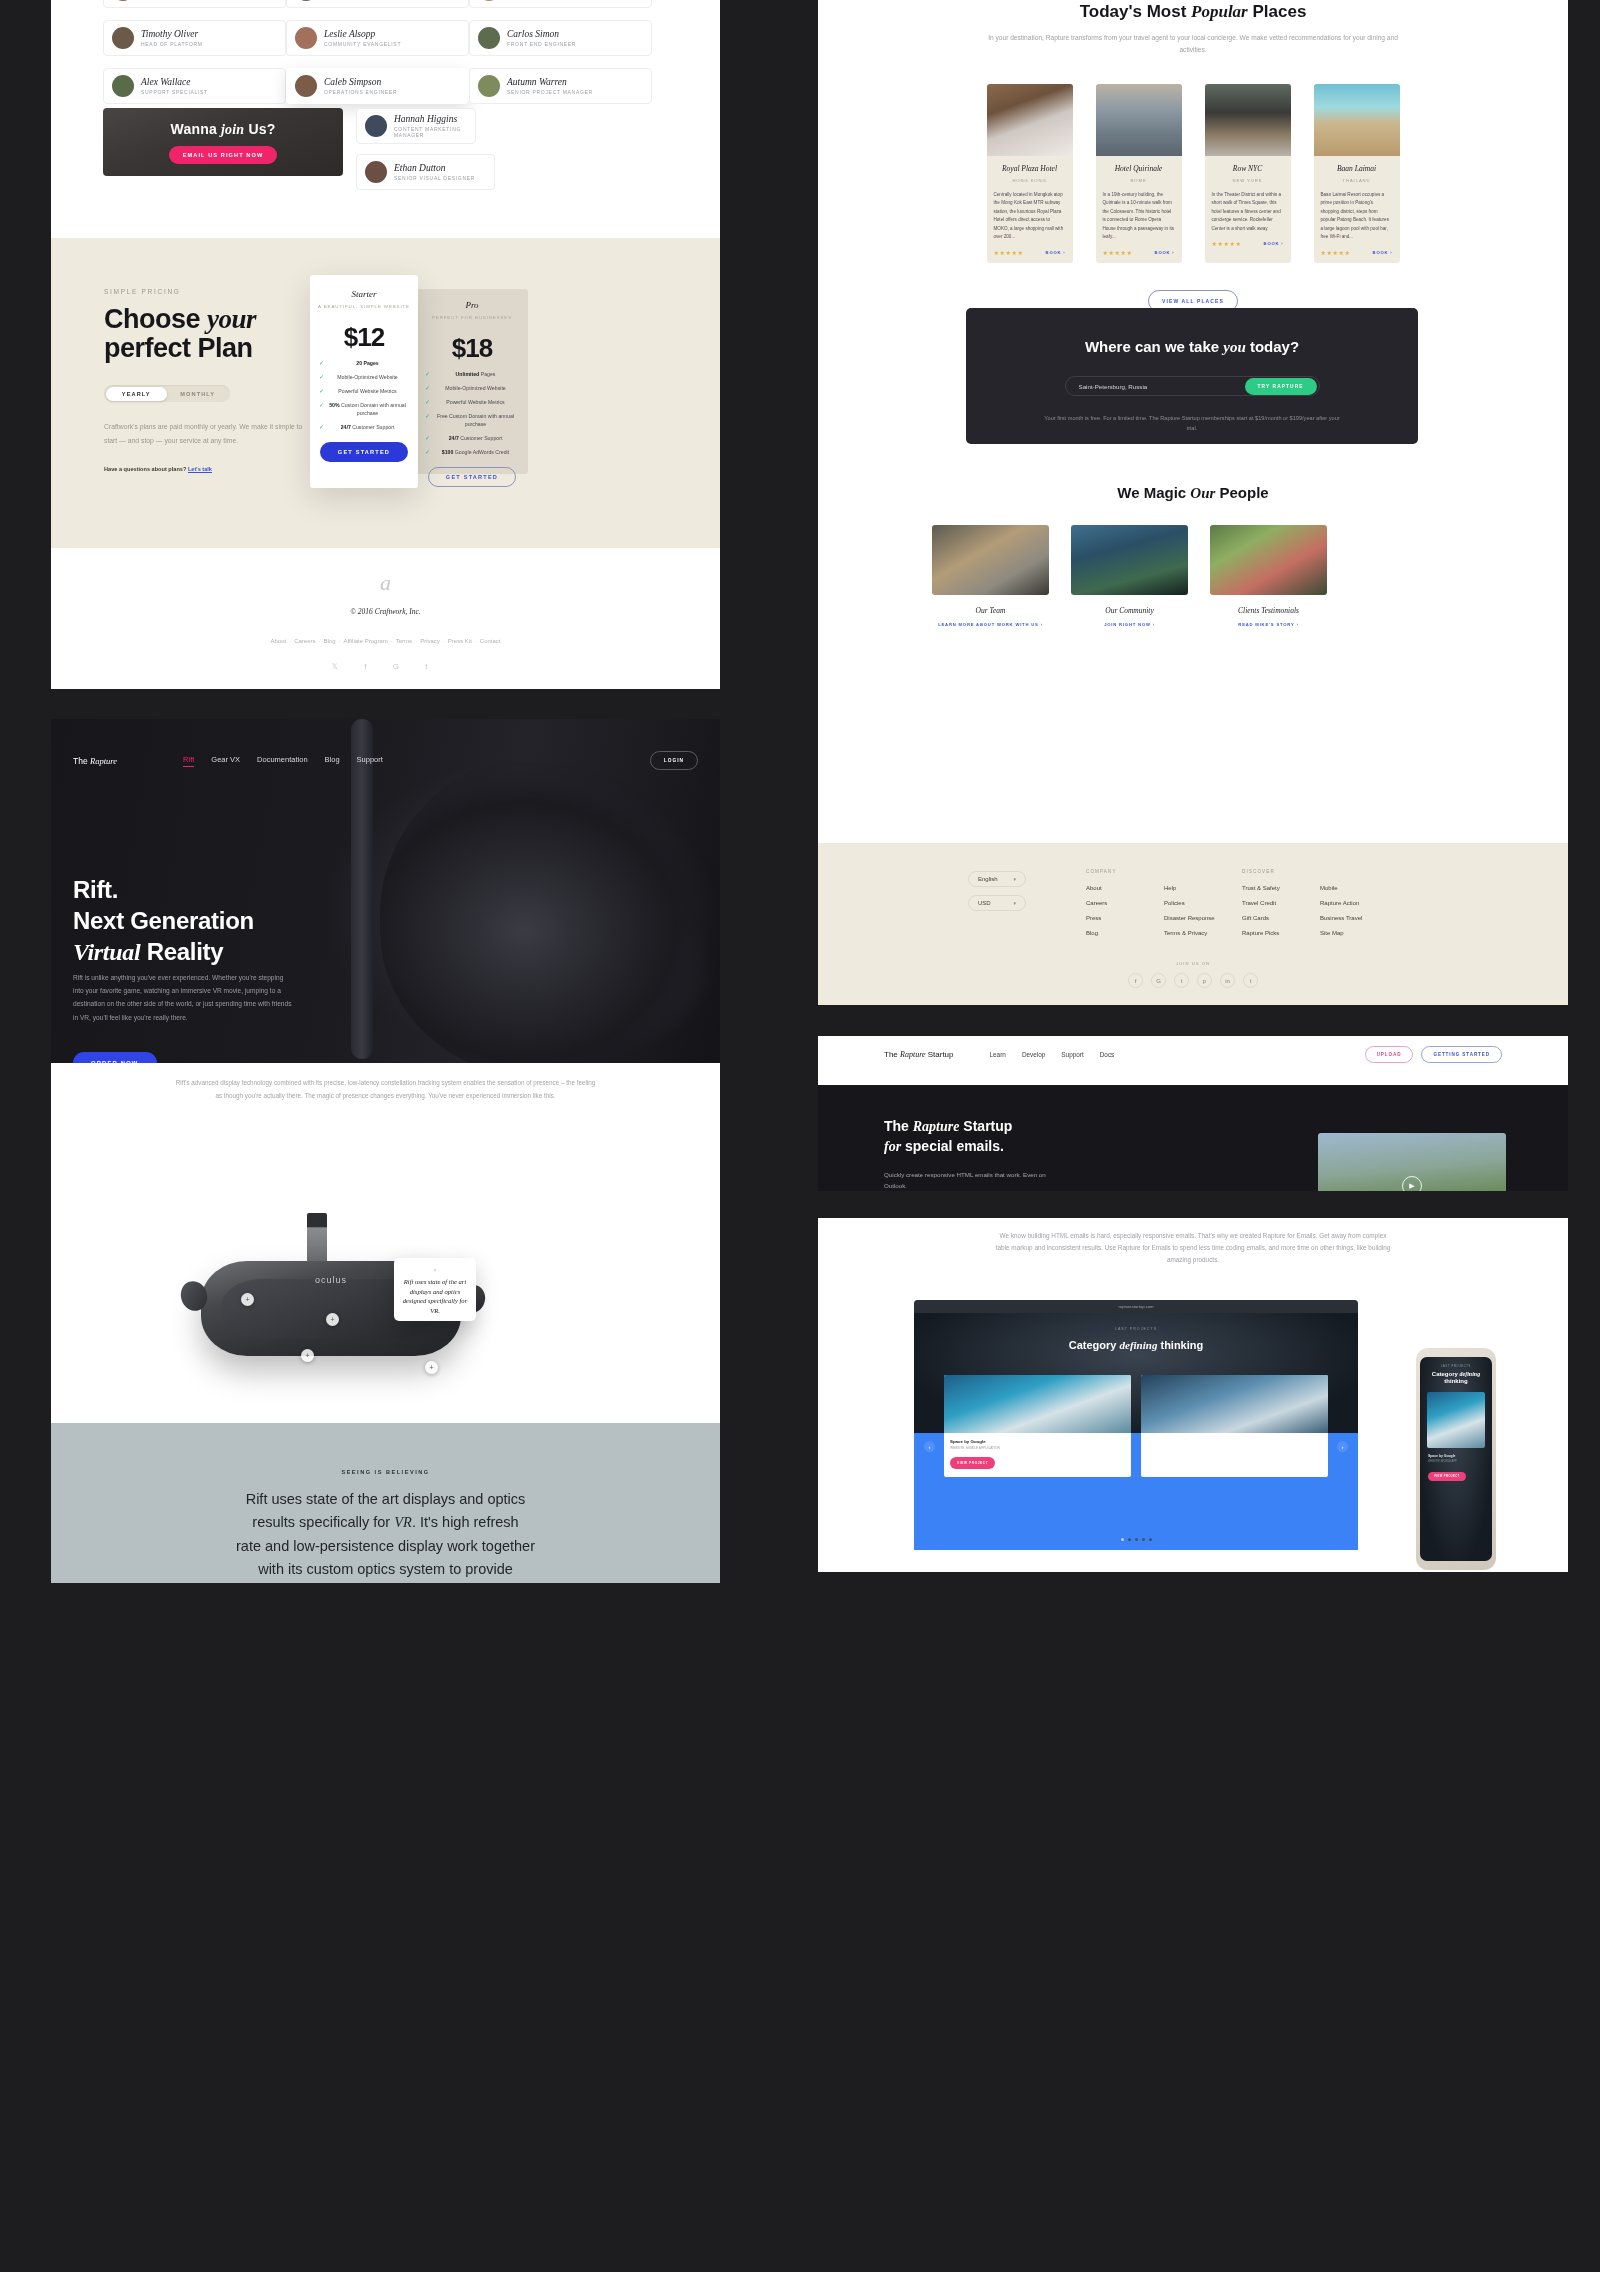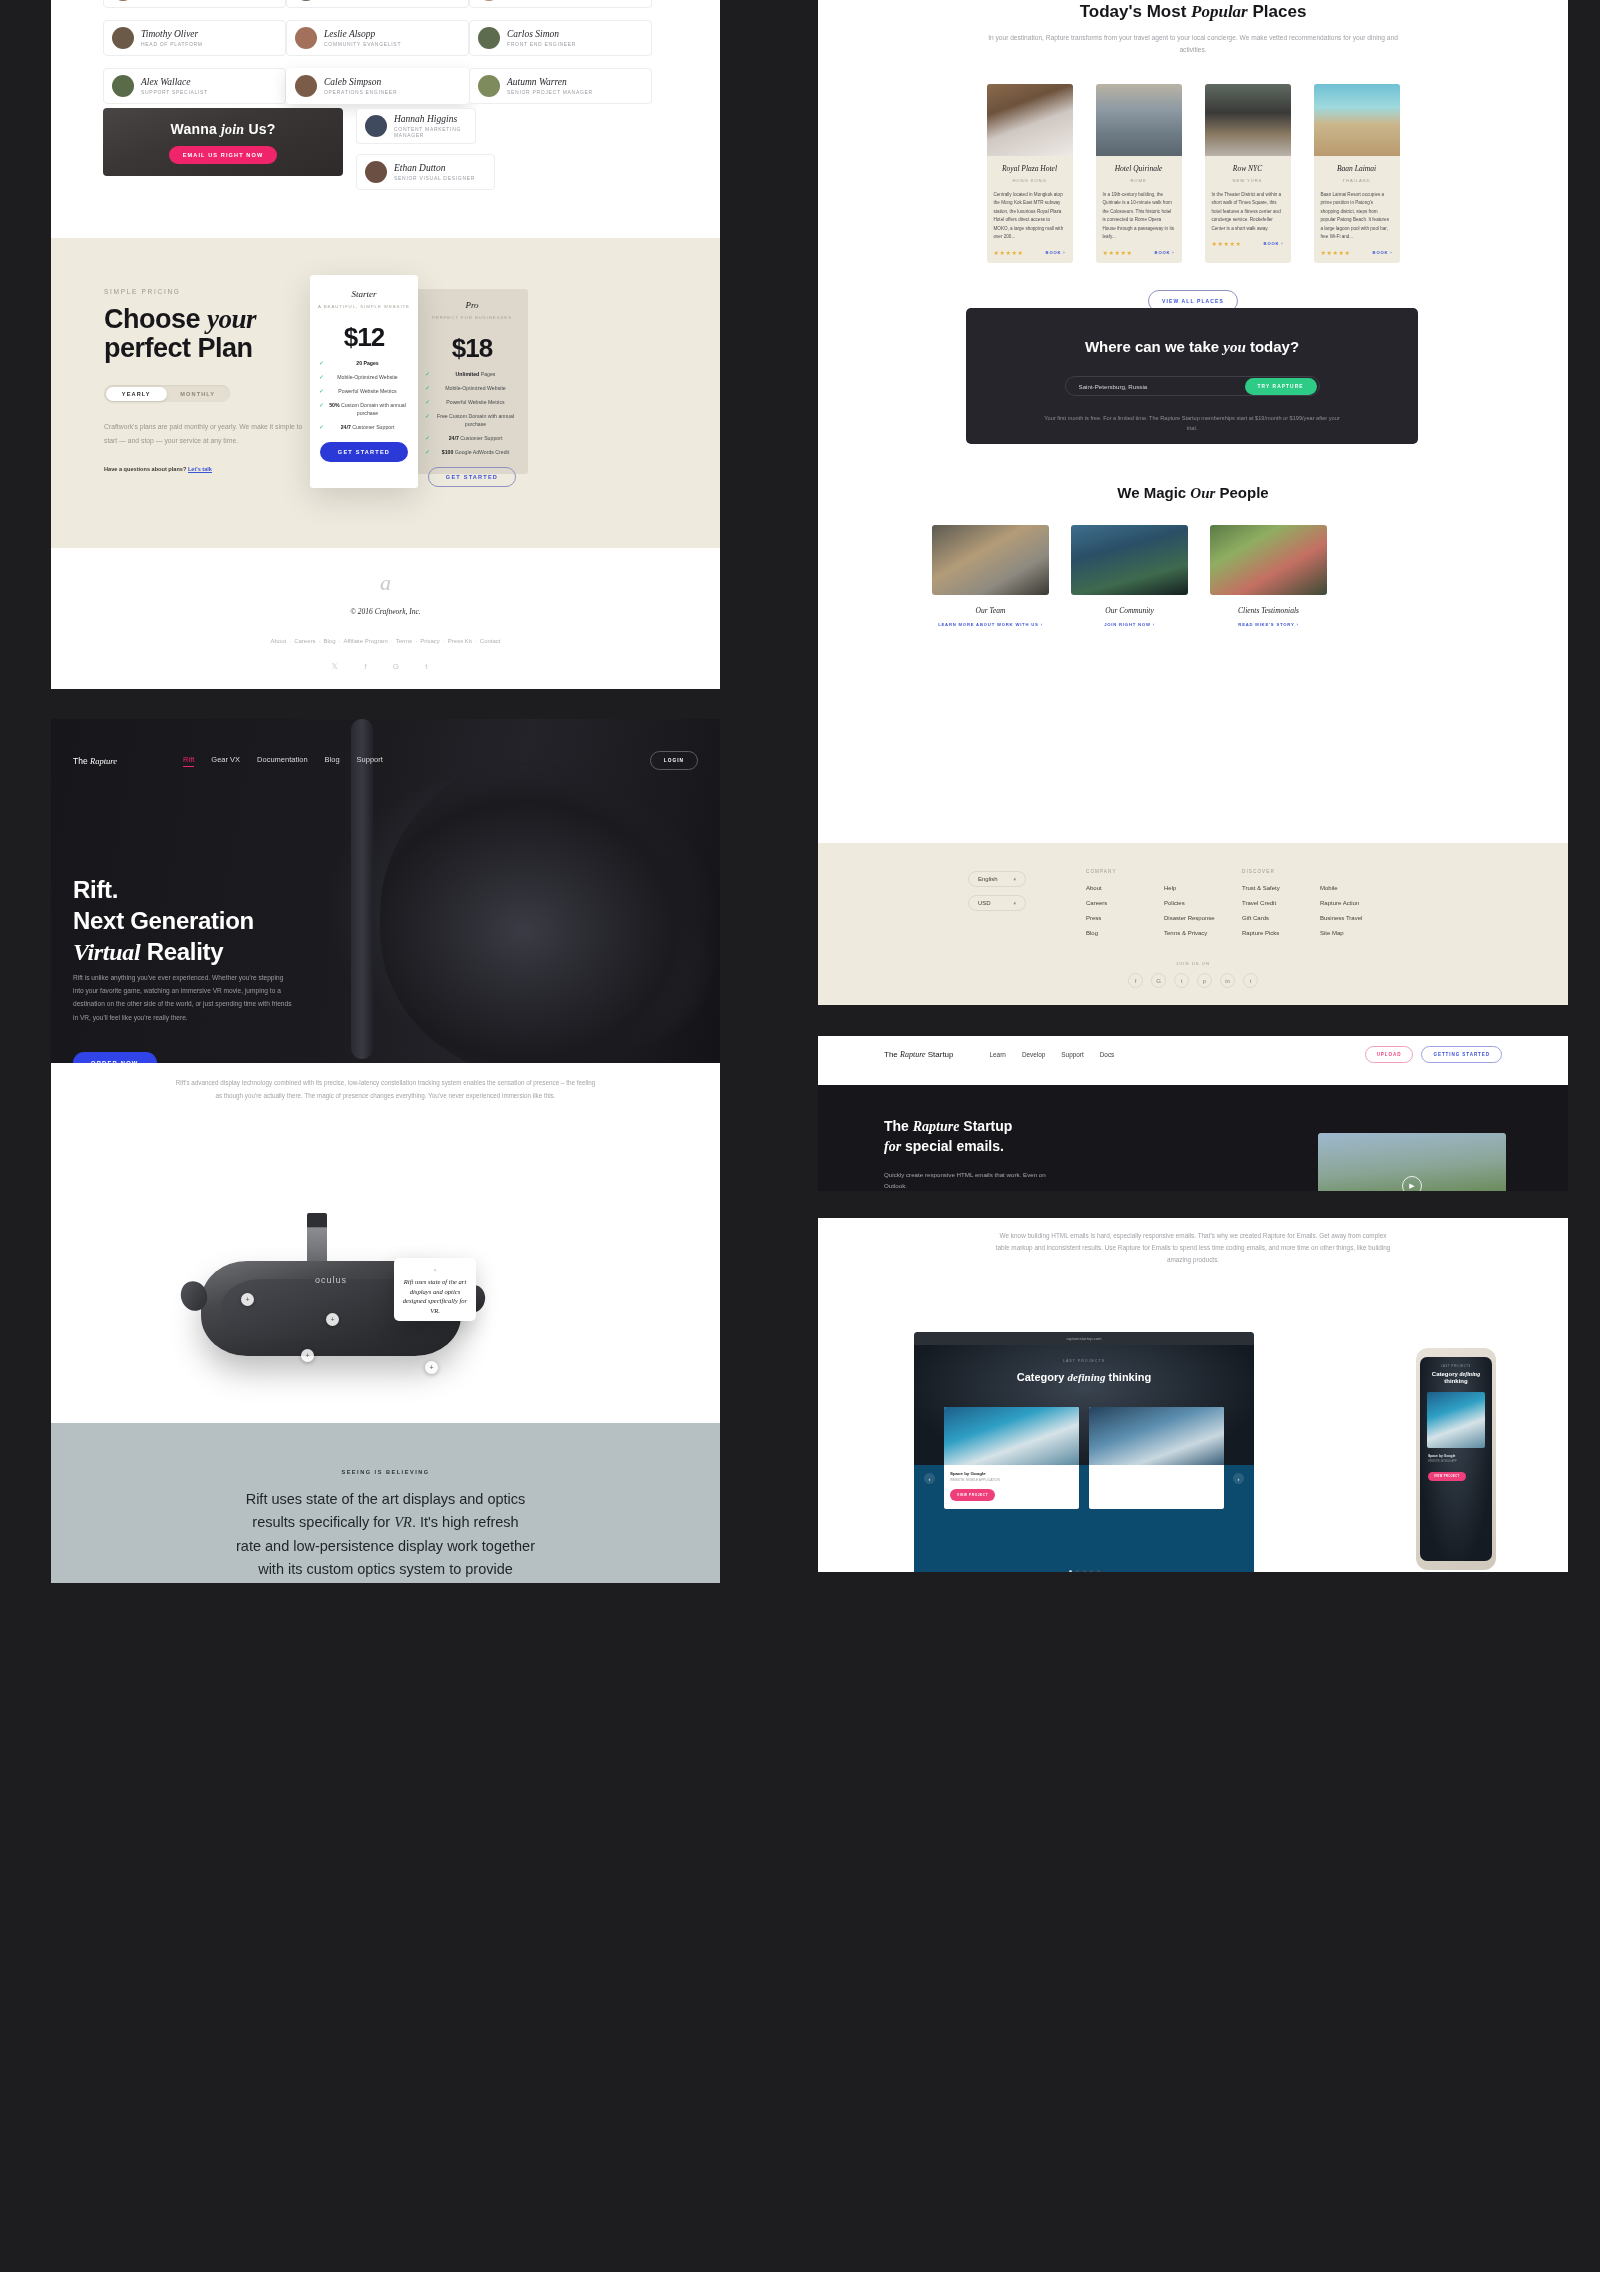--- a/index.html
+++ b/index.html
@@ -215,21 +215,21 @@
   .sh-p { position: absolute; left: 66px; top: 84px; width: 180px; font-size: 6.2px; line-height: 1.8; color: #a4a4ad; }
   .sh-video { position: absolute; right: 62px; top: 48px; width: 188px; height: 105px; border-radius: 3px;
     background: linear-gradient(175deg,#9fb8cf 0%,#8aa596 36%,#6f8f63 58%,#4e6b43 100%); }
   .play { position: absolute; left: 50%; top: 50%; width: 20px; height: 20px; margin: -10px 0 0 -10px;
     border-radius: 50%; border: 1px solid rgba(255,255,255,.85); color: #fff; font-size: 7px;
     display: flex; align-items: center; justify-content: center; }
 
   
   .em-h { text-align: center; font-size: 16px; color: #17171b; font-weight: 700; padding-top: 22px; }
   .em-p { text-align: center; font-size: 6.4px; line-height: 1.9; color: #a2a2a8; margin: 12px auto 0; width: 400px; }
-  .browser { position: absolute; left: 96px; top: 114px; width: 340px; height: 250px; background: #0c4a6e;
+  .browser { position: absolute; left: 96px; top: 82px; width: 444px; height: 250px; background: #3b82f6;
     border-radius: 4px 4px 0 0; overflow: hidden; }
   .br-bar { height: 13px; background: #2b3036; display: flex; align-items: center; justify-content: center;
     font-size: 4.2px; color: #9aa0a8; }
   .br-hero { height: 120px; background: radial-gradient(ellipse at 50% 35%, #3a4450 0%, #141a21 75%);
     position: relative; }
   .br-eyebrow { position: absolute; left: 0; right: 0; top: 14px; text-align: center; font-size: 3.6px; letter-spacing: 1px; color: #8e959d; }
   .br-title { position: absolute; left: 0; right: 0; top: 26px; text-align: center; font-size: 11px; color: #fff; font-weight: 600;}
   .br-cards { position: absolute; left: 30px; right: 30px; top: 62px; display: flex; gap: 10px; }
   .br-card { flex: 1; background: #fff; border-radius: 2px; overflow: hidden; }
   .br-card .img { height: 58px; }

